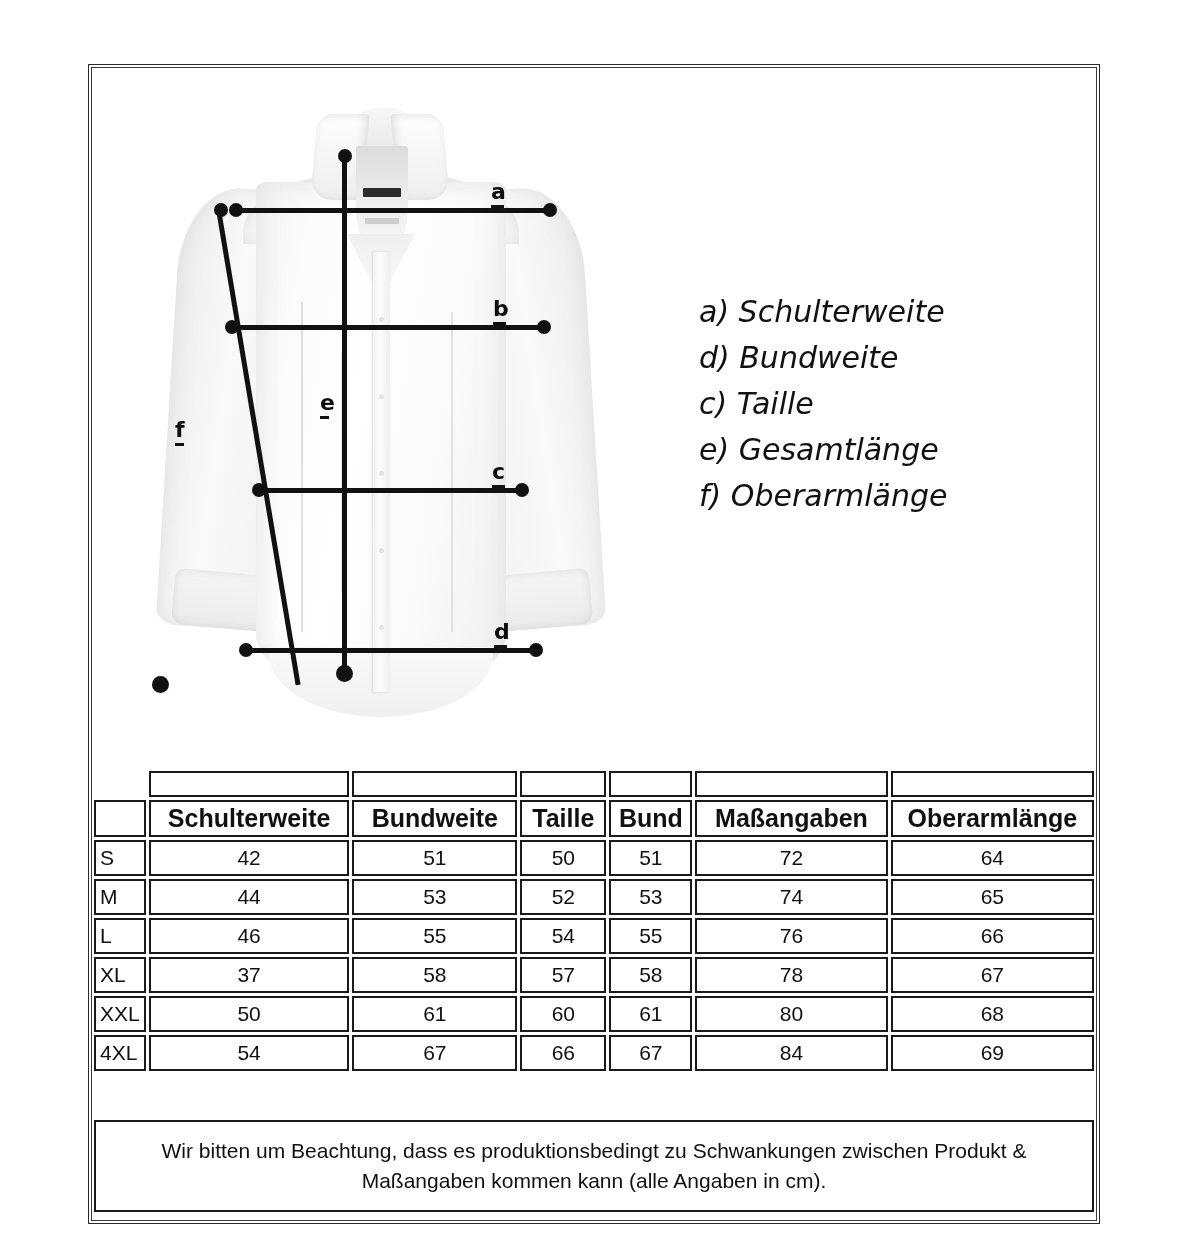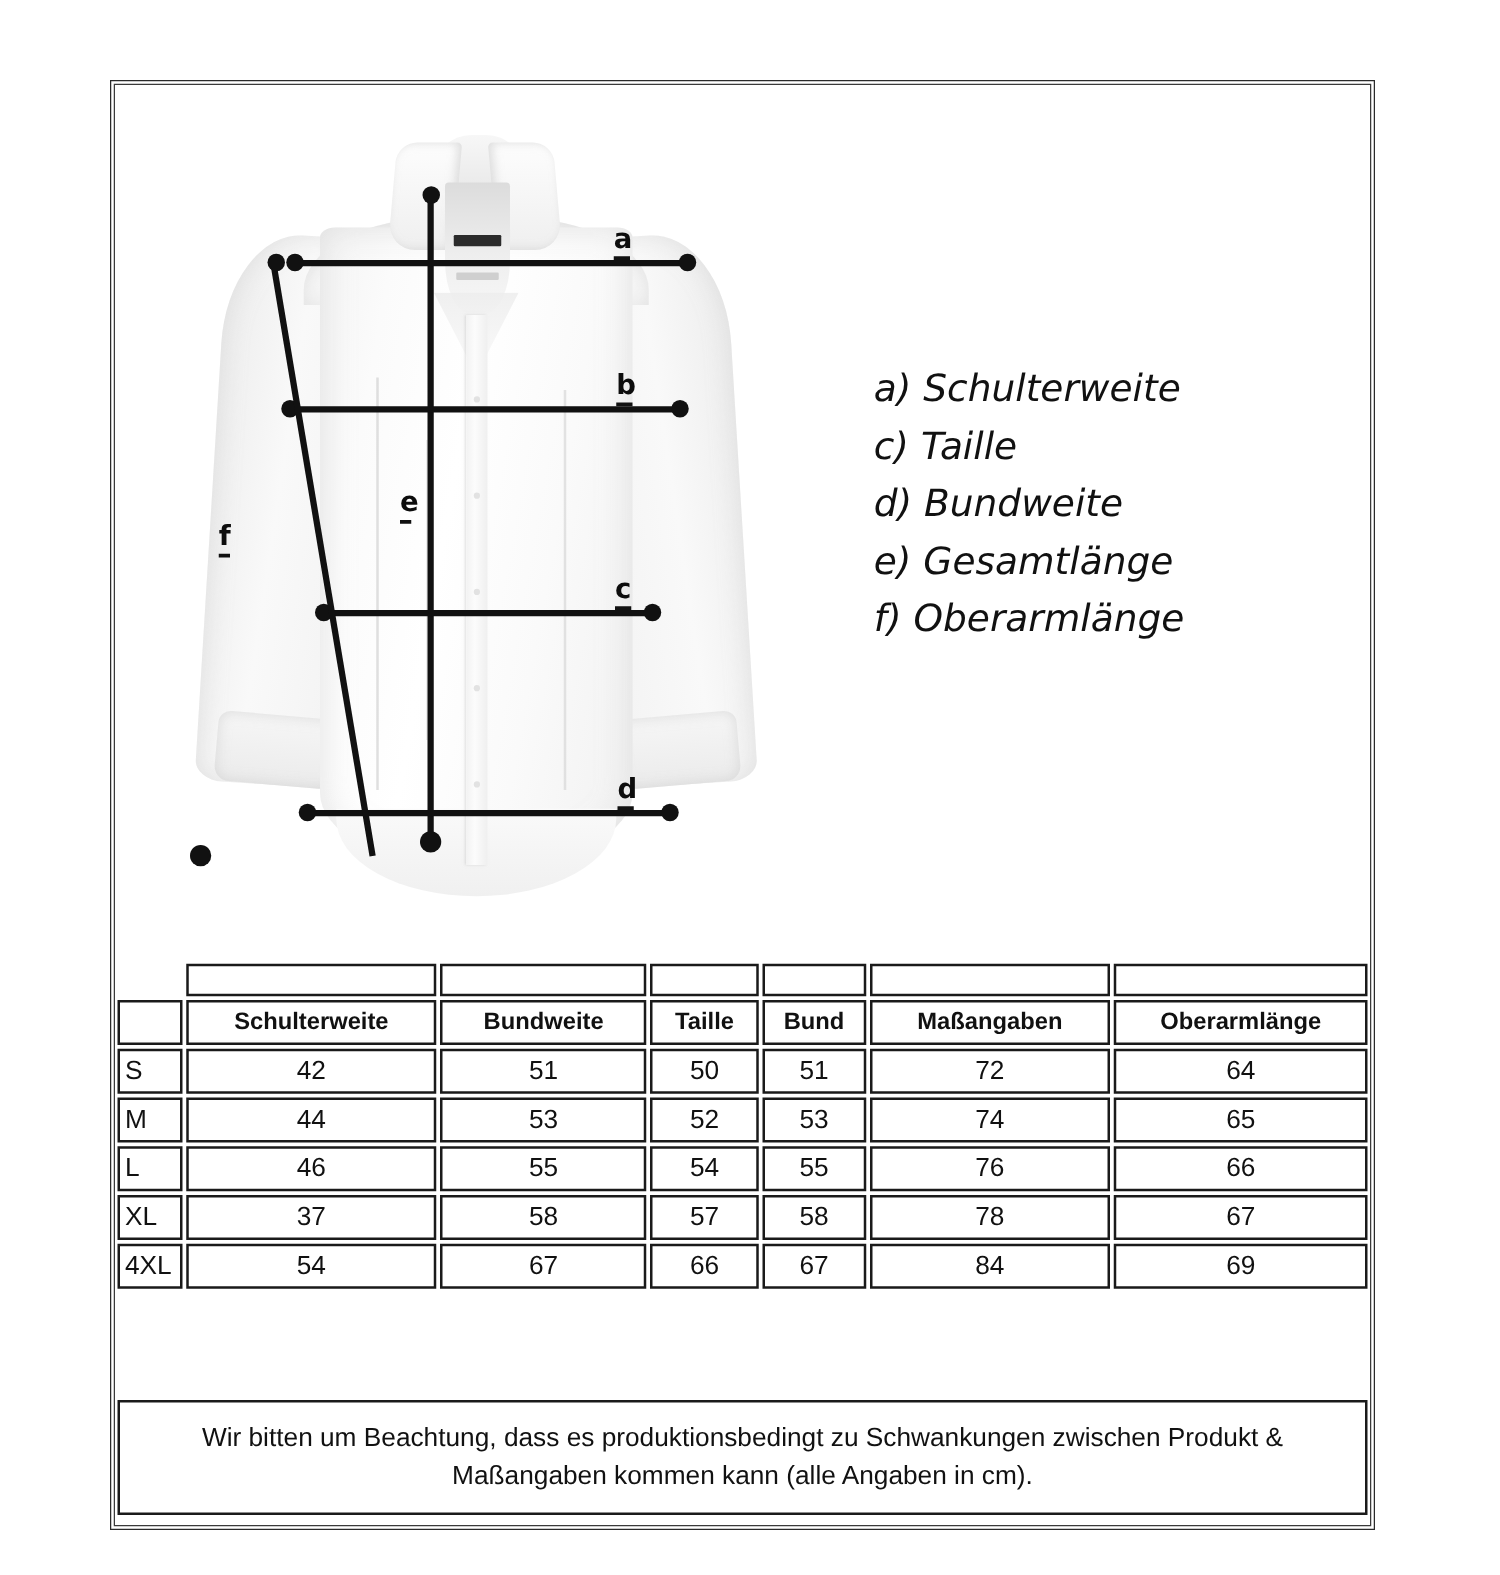--- a/index.html
+++ b/index.html
@@ -262,21 +262,21 @@
   }
   #sizetable tr.spacer td { height: 26px; border: 2px solid #1a1a1a; }
   #sizetable tr.spacer td.blank-corner { border: none; }
   #sizetable td.sizecell {
     text-align: left;
     padding-left: 4px;
     font-size: 21px;
   }
   #sizetable tr.head td {
     font-weight: 700;
-    font-size: 19px;
+    font-size: 25px;
     height: 36px;
   }
   #sizetable tr.head td.blank-corner { border: 2px solid #1a1a1a; }
   #sizetable tr.datarow td { height: 36px; }
 
   col.c0 { width: 52px; }
   col.c1 { width: 204px; }
   col.c2 { width: 168px; }
   col.c3 { width: 88px; }
   col.c4 { width: 84px; }
@@ -387,22 +387,22 @@
     <div class="mdot" style="left:123px; top:136px;"></div>
     <div class="mdot big" style="left:61px; top:609px;"></div>
     <div class="mlabel narrow" style="left:84px; top:352px;">
       <span>f</span>
       <span class="ul"></span>
     </div>
   </div>
 
   <div id="legend">
     <div class="lrow">a) Schulterweite</div>
+    <div class="lrow">d) Bundweite</div>
     <div class="lrow">c) Taille</div>
-    <div class="lrow">d) Bundweite</div>
     <div class="lrow">e) Gesamtlänge</div>
     <div class="lrow">f) Oberarmlänge</div>
   </div>
 </div>
 
 <table id="sizetable">
   <colgroup>
     <col class="c0">
       <col class="c1">
       <col class="c2">
@@ -461,20 +461,29 @@
     <tr class="datarow">
       <td class="sizecell">XL</td>
       <td>37</td>
       <td>58</td>
       <td>57</td>
       <td>58</td>
       <td>78</td>
       <td>67</td>
     </tr>
     <tr class="datarow">
+      <td class="sizecell">XXL</td>
+      <td>50</td>
+      <td>61</td>
+      <td>60</td>
+      <td>61</td>
+      <td>80</td>
+      <td>68</td>
+    </tr>
+    <tr class="datarow">
       <td class="sizecell">4XL</td>
       <td>54</td>
       <td>67</td>
       <td>66</td>
       <td>67</td>
       <td>84</td>
       <td>69</td>
     </tr>
   </tbody>
 </table>

